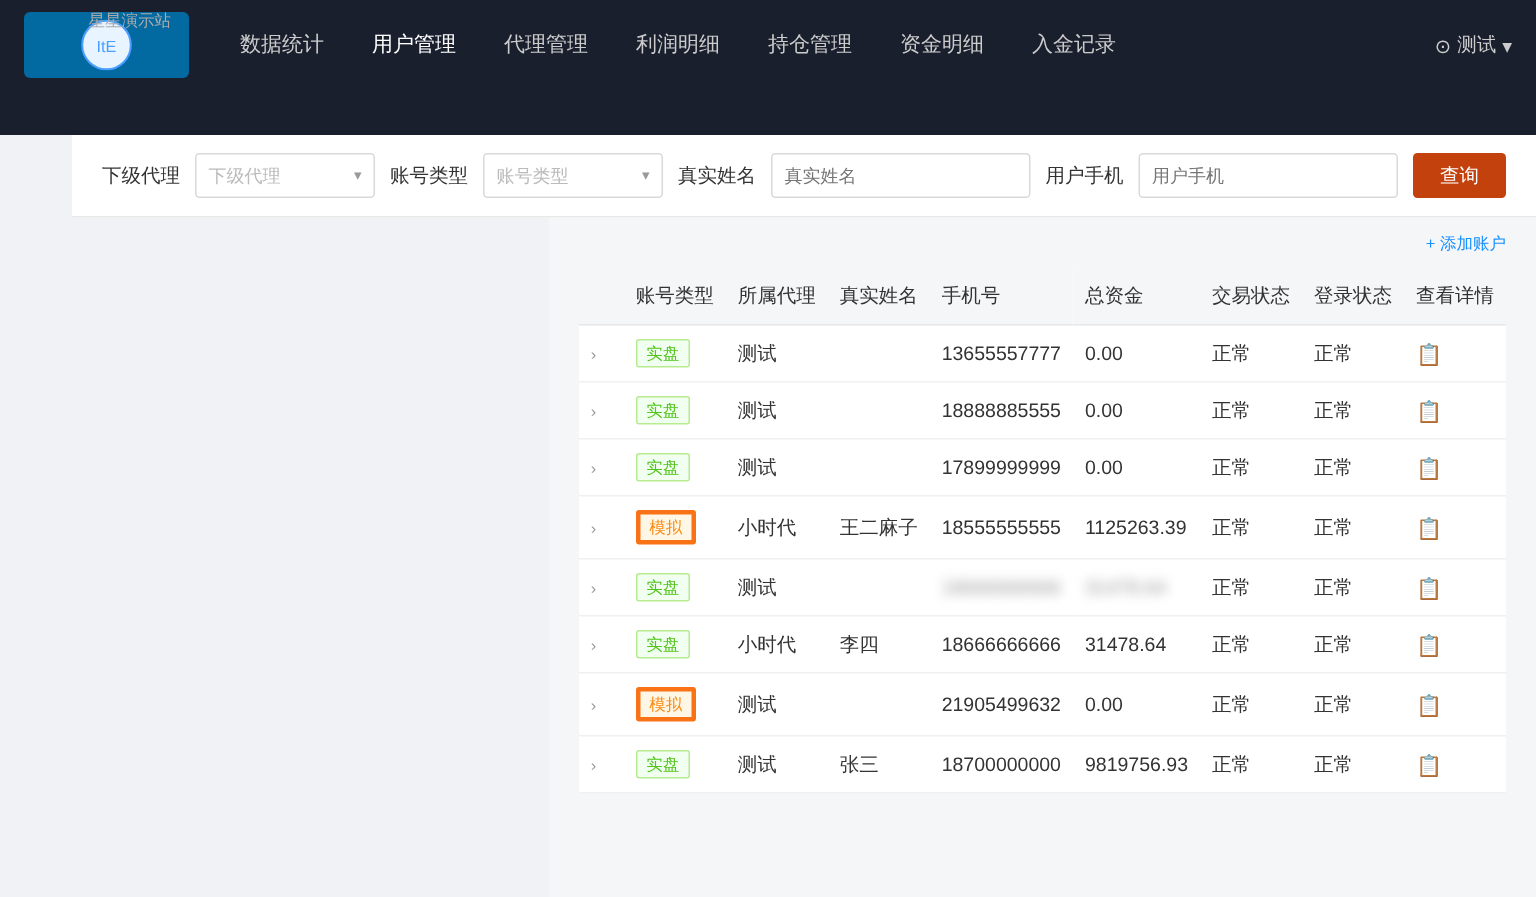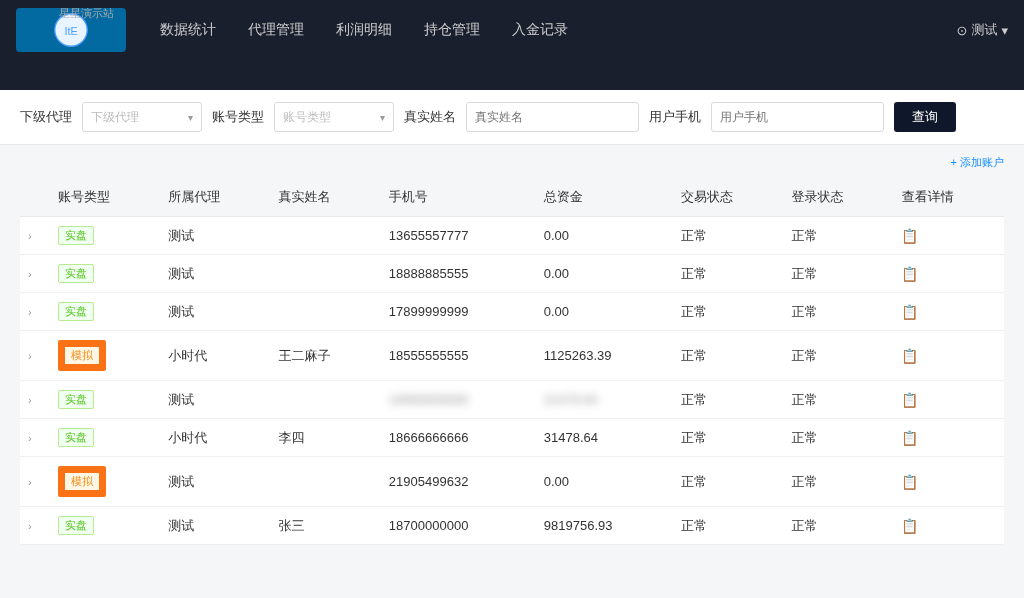--- a/index.html
+++ b/index.html
@@ -18,59 +18,61 @@
     .sub-nav-item { color: #ccc; font-size: 13px; padding: 0 14px; cursor: pointer; position: relative; }
     .sub-nav-item.active { color: #fff; }
     .sub-nav-item.active::after { content: ''; position: absolute; bottom: -4px; left: 14px; right: 14px; height: 2px; background: #e84040; }
     .badge { background: #e84040; color: #fff; border-radius: 8px; font-size: 10px; padding: 1px 4px; margin-left: 2px; vertical-align: top; }
 
     
     .filter-bar { background: #fff; padding: 12px 20px; display: flex; align-items: center; gap: 10px; border-bottom: 1px solid #e8e8e8; }
     .filter-label { font-size: 13px; color: #333; white-space: nowrap; }
     .filter-select { height: 30px; border: 1px solid #d9d9d9; border-radius: 3px; padding: 0 8px; font-size: 12px; color: #999; background: #fff; min-width: 120px; display: flex; align-items: center; justify-content: space-between; cursor: pointer; }
     .filter-input { height: 30px; border: 1px solid #d9d9d9; border-radius: 3px; padding: 0 8px; font-size: 12px; color: #bbb; background: #fff; min-width: 110px; outline: none; }
-    .query-btn { background: #0f172a; color: #fff; border: none; border-radius: 3px; padding: 0 18px; height: 30px; font-size: 13px; cursor: pointer; white-space: nowrap; }
+    .query-btn { background: #c2410c; color: #fff; border: none; border-radius: 3px; padding: 0 18px; height: 30px; font-size: 13px; cursor: pointer; white-space: nowrap; }
     .chevron { font-size: 10px; color: #999; margin-left: 4px; }
 
     
     .table-area { background: #f5f6f8; padding: 10px 20px; flex: 1; }
     .table-actions { display: flex; justify-content: flex-end; margin-bottom: 8px; }
     .add-user-link { color: #1890ff; font-size: 11px; cursor: pointer; display: flex; align-items: center; gap: 3px; }
     .table-container { background: #fff; }
     table { width: 100%; border-collapse: collapse; }
     thead tr { background: #f5f6f8; }
     th { padding: 10px 8px; text-align: left; font-size: 13px; color: #333; font-weight: normal; border-bottom: 1px solid #e8e8e8; }
     td { padding: 9px 8px; font-size: 13px; color: #333; border-bottom: 1px solid #f0f0f0; }
     .row-expand { color: #999; font-size: 11px; cursor: pointer; width: 16px; }
     .tag { display: inline-block; padding: 1px 6px; border-radius: 2px; font-size: 11px; }
     .tag-real { background: #f0fff0; color: #52c41a; border: 1px solid #b7eb8f; }
-    .tag-sim { background: #fff7e6; color: #fa8c16; border: 7px solid #f97316; }
+    .tag-sim { background: #fff7e6; color: #fa8c16; border: 3px solid #f97316; }
     .detail-icon { color: #1890ff; font-size: 14px; cursor: pointer; }
     .blurred { filter: blur(4px); color: #999; }
-    .content { display: flex; flex-direction: column; height: 508px; }
+    .content { display: flex; flex-direction: column; height: 508px; align-items: flex-end; }
   </style>
 </head>
 <body>
 
 <div style="position:relative;">
   <span style="position:absolute;top:6px;left:16px;color:#aaa;font-size:11px;padding-left:43px;">星星演示站</span>
 </div>
 <div class="header">
   <div class="header-top">
     <div class="logo-area">
       <svg class="logo-icon" viewBox="0 0 40 40">
         <circle cx="20" cy="20" r="18" fill="#e8f4ff" stroke="#4a9eff" stroke-width="1.5"></circle>
         <text x="20" y="25" text-anchor="middle" font-size="12" fill="#4a9eff" font-family="Arial">ItE</text>
       </svg>
     </div>
     <nav class="nav">
       <span class="nav-item">数据统计</span>
+      <span class="nav-item active">用户管理</span>
       <span class="nav-item">代理管理</span>
       <span class="nav-item">利润明细</span>
       <span class="nav-item">持仓管理</span>
+      <span class="nav-item">资金明细</span>
       <span class="nav-item">入金记录</span>
     </nav>
     <div class="user-area">
       <span>⊙</span>
       <span>测试</span>
       <span>▾</span>
     </div>
   </div>
 </div>
 

